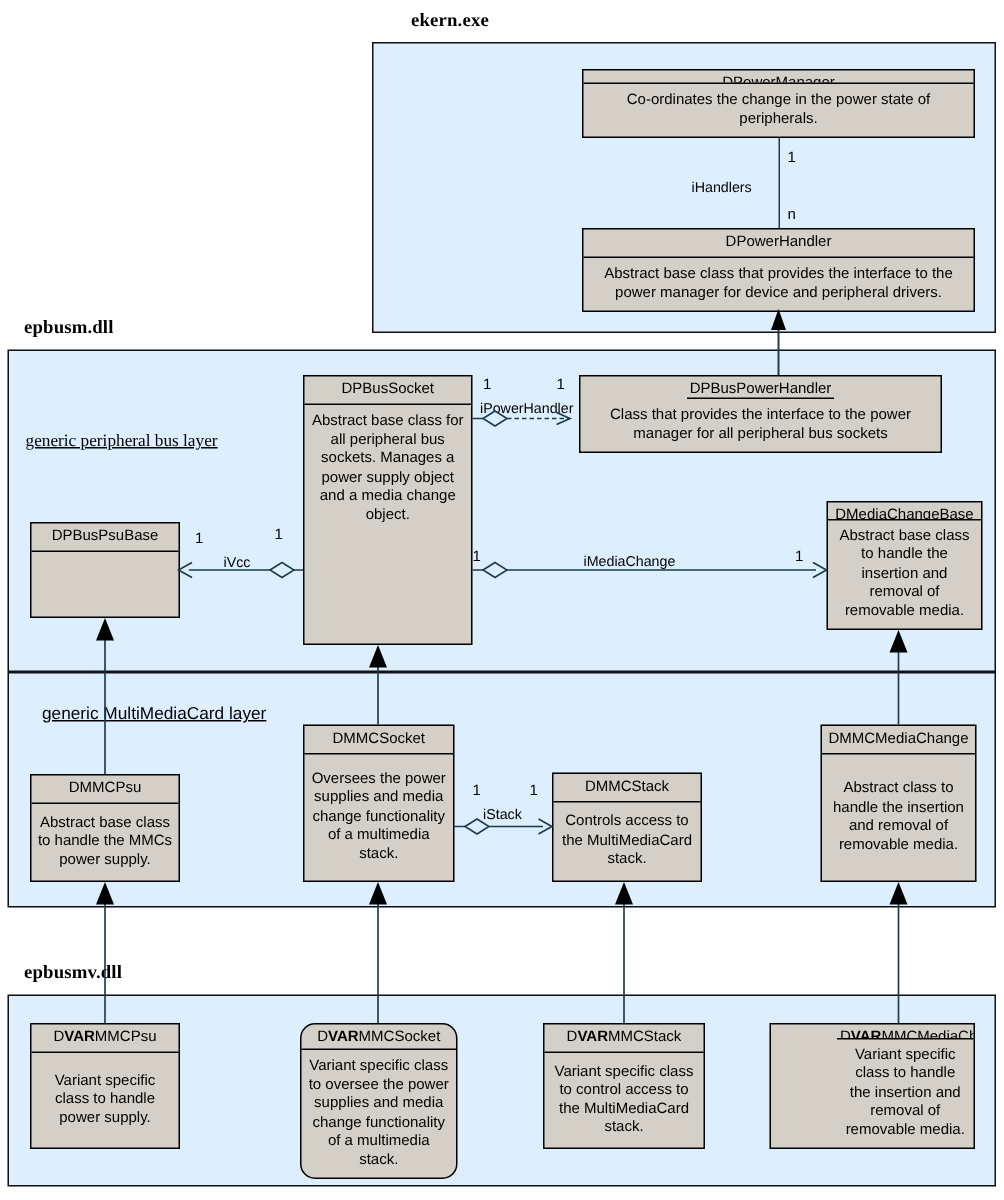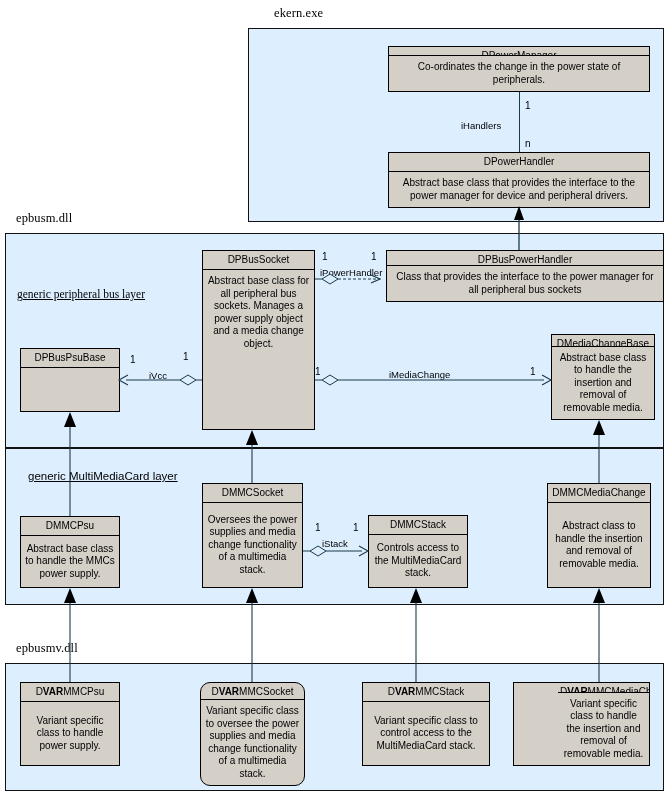--- a/index.html
+++ b/index.html
@@ -3,21 +3,21 @@
 <meta charset="utf-8">
 <style>
   html,body{margin:0;padding:0;background:#ffffff;}
   body{width:669px;height:800px;position:relative;overflow:hidden;
        font-family:"Liberation Sans","DejaVu Sans",sans-serif;}
   #stage{position:absolute;left:0;top:0;width:669px;height:800px;}
 
   
   .pkg{position:absolute;background:#ddeeff;border:1.5px solid #111111;box-sizing:border-box;}
   .pkg-label{position:absolute;font-family:"Liberation Serif","DejaVu Serif",serif;
-             font-weight:normal;font-size:12.5px;color:#000;letter-spacing:.1px;white-space:nowrap;}
+             font-weight:bold;font-size:12.5px;color:#000;letter-spacing:.1px;white-space:nowrap;}
 
   
   .layer{position:absolute;background:#ddeeff;border:1.5px solid #111111;box-sizing:border-box;}
   .layer-title{position:absolute;font-size:11.5px;color:#000;text-decoration:underline;
                white-space:nowrap;font-family:"Liberation Sans","DejaVu Sans",sans-serif;}
 
   
   .cls{position:absolute;background:#d4d0c8;border:1px solid #000;box-sizing:border-box;
        display:flex;flex-direction:column;}
   .cls .hd{border-bottom:1.5px solid #000;text-align:center;font-size:10px;color:#000;
@@ -63,21 +63,21 @@
   <div class="pkg-label" style="left:16px;top:211px;">epbusm.dll</div>
 
   <div class="layer" style="left:5px;top:233px;width:659px;height:215px;"></div>
   <div class="layer-title" style="left:17px;top:288px;font-family:Liberation Serif, serif;">generic peripheral bus layer</div>
 
   <div class="cls" style="left:202px;top:250px;width:113px;height:180px;">
     <div class="hd">DPBusSocket</div>
     <div class="bd top">Abstract base class for all peripheral bus sockets. Manages a power supply object and a media change object.</div>
   </div>
 
-  <div class="cls" style="left:386px;top:250px;width:278px;height:52px;">
+  <div class="cls" style="left:386px;top:250px;width:242px;height:52px;align-items:center;">
     <div class="hd">DPBusPowerHandler</div>
     <div class="bd mid">Class that provides the interface to the power manager for all peripheral bus sockets</div>
   </div>
 
   <div class="cls" style="left:20px;top:348px;width:100px;height:64px;">
     <div class="hd">DPBusPsuBase</div>
   </div>
 
   <div class="cls" style="left:551px;top:334px;width:104px;height:86px;">
     <div class="hd">DMediaChangeBase</div>
@@ -129,21 +129,21 @@
   <div class="cls" style="left:20px;top:682px;width:100px;height:84px;">
     <div class="hd"><span>D</span><span class="b">VAR</span><span>MMCPsu</span></div>
     <div class="bd mid">Variant specific class to handle power supply.</div>
   </div>
 
   <div class="cls" style="left:200px;top:682px;width:105px;height:104px;border-radius:10px;">
     <div class="hd"><span>D</span><span class="b">VAR</span><span>MMCSocket</span></div>
     <div class="bd mid">Variant specific class to oversee the power supplies and media change functionality of a multimedia stack.</div>
   </div>
 
-  <div class="cls" style="left:362px;top:682px;width:128px;height:84px;">
+  <div class="cls" style="left:362px;top:682px;width:108px;height:84px;">
     <div class="hd"><span>D</span><span class="b">VAR</span><span>MMCStack</span></div>
     <div class="bd mid">Variant specific class to control access to the MultiMediaCard stack.</div>
   </div>
 
   <div class="cls" style="left:513px;top:682px;width:137px;height:84px;padding-left:44px;">
     <div class="hd"><span>D</span><span class="b">VAR</span><span>MMCMediaChange</span></div>
     <div class="bd mid">Variant specific class to handle the insertion and removal of removable media.</div>
   </div>
 
   <svg class="ov" viewBox="0 0 669 800">

